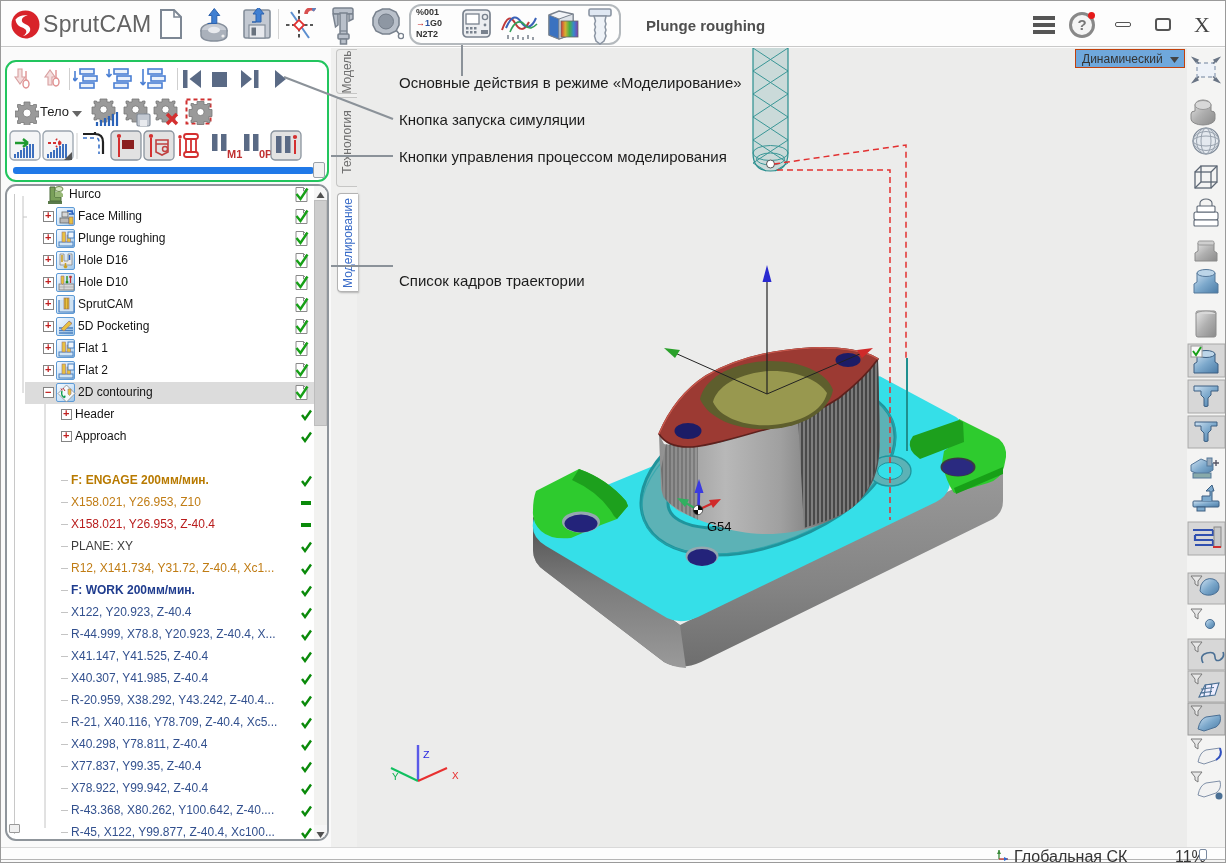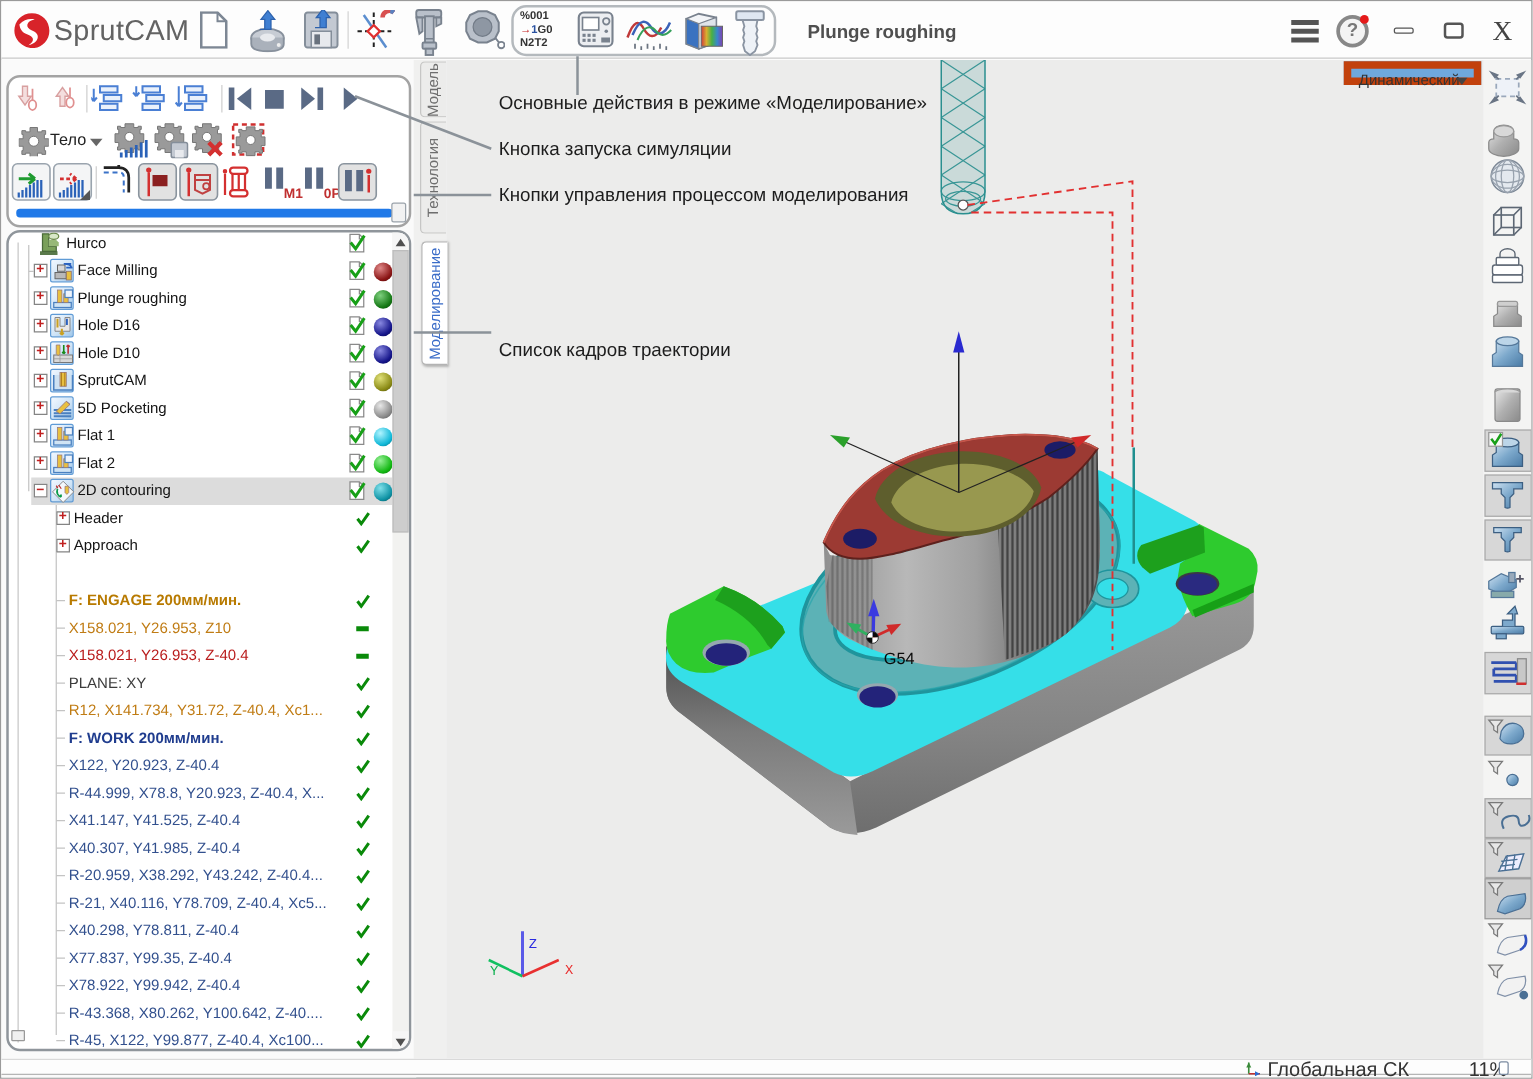--- a/index.html
+++ b/index.html
@@ -6,21 +6,21 @@
   html,body { width:1226px; height:863px; font-family:"Liberation Sans", sans-serif; }
   #win { position:absolute; top:0; left:0; width:1226px; height:863px; background:#fcfcfc; border:1px solid #9a9a9a; overflow:hidden; }
   .abs { position:absolute; }
   
   #topbar { position:absolute; top:0; left:0; width:1224px; height:46px; background:#fdfdfd; border-bottom:1px solid #c9c9c9; }
   #logotext { position:absolute; left:42px; top:10px; font-size:23px; color:#636363; letter-spacing:0.3px; }
   #apptitle { position:absolute; left:645px; top:14px; font-size:15px; font-weight:bold; color:#4f4f4f; }
   #grpbox { position:absolute; left:408px; top:3px; width:212px; height:41px; border:2px solid #b4b9bd; border-radius:12px; }
   
   #leftcol { position:absolute; top:47px; left:0; width:332px; height:816px; background:#fafafa; }
-  #toolbox { position:absolute; top:12px; left:4px; width:324px; height:122px; background:#fff; border:2px solid #a3a3a3; border-radius:11px; }
+  #toolbox { position:absolute; top:12px; left:4px; width:324px; height:122px; background:#fff; border:2px solid #22c55e; border-radius:11px; }
   #treebox { position:absolute; top:136px; left:4px; width:324px; height:657px; background:#fff; border:2px solid #8f959b; border-radius:11px; overflow:hidden; }
   
   .trow { position:absolute; left:0; width:305px; height:22px; }
   .trow .tx { position:absolute; top:3px; font-size:12px; color:#141414; white-space:nowrap; }
   .eb { position:absolute; top:5px; width:11px; height:11px; background:#fff; border:1px solid #848484; }
   .eb i { position:absolute; left:1px; top:-3px; font-style:normal; font-size:11px; font-weight:bold; color:#c02020; }
   .opic { position:absolute; left:33px; top:1px; width:19px; height:19px; border:1px solid #5f9bd6; border-radius:2px;
           background:linear-gradient(135deg,#f2f8ff 0%,#cfe4f7 55%,#9fc6e8 100%); }
   .ball { position:absolute; left:292px; top:4px; width:15px; height:15px; border-radius:50%; }
   
@@ -270,21 +270,21 @@
     <div id="treebox">
       <svg class="abs" style="left:0;top:0;" width="320" height="653" viewBox="0 0 320 653">
         <line x1="16" y1="10" x2="16" y2="207" stroke="#c4c4c4" stroke-width="1"></line>
         <line x1="16" y1="31" x2="20" y2="31" stroke="#c4c4c4" stroke-width="1"></line>
         <line x1="38" y1="218" x2="38" y2="642" stroke="#c4c4c4" stroke-width="1"></line>
       </svg>
       <div class="abs" style="left:7px;top:8px;width:1px;height:640px;background:#c8c8c8;"></div>
       <div class="abs" style="left:2px;top:638px;width:11px;height:9px;background:#f0f0f0;border:1px solid #999;border-radius:1px;"></div>
       <div class="abs" style="left:18px;top:196px;width:289px;height:22px;background:#dcdcdc;"></div>
 
-      <div id="trows" class="abs" style="left:0;top:-2px;width:308px;height:661px;">
+      <div id="trows" class="abs" style="left:16px;top:-2px;width:308px;height:661px;">
         <div class="trow" style="top:0;">
           <svg class="abs" style="left:23px;top:0;" width="20" height="21" viewBox="0 0 20 21">
               <path d="M2 17 L16 17 L16 20 L2 20 Z" fill="#5a7a4a"></path>
               <path d="M4 3 L9 3 L9 13 L15 13 L15 17 L4 17 Z" fill="#7aa05a" stroke="#4a6a3a" stroke-width="1"></path>
               <path d="M9 8 L15 8 L17 10 L17 13 L9 13 Z" fill="#97b877"></path>
               <ellipse cx="13" cy="5" rx="4" ry="2.5" fill="#d8e8c8" stroke="#6a8a4a"></ellipse>
             </svg>
           <div class="tx" style="left:46px;">Hurco</div>
           <svg class="abs" style="left:270px;top:2px;" width="17" height="17">
               <path d="M3 1.5 L10.5 1.5 L14 5 L14 15.5 L3 15.5 Z" fill="#fff" stroke="#8a8a8a" stroke-width="1"></path>
@@ -724,21 +724,21 @@
         <text x="391" y="779" font-size="11" fill="#10b050" font-family="Liberation Mono, monospace">Y</text>
         <text x="451" y="778" font-size="11" fill="#e83030" font-family="Liberation Mono, monospace">X</text>
       </g>
     </svg>
 
     <div class="note" style="left:42px;top:26px;">Основные действия в режиме «Моделирование»</div>
     <div class="note" style="left:42px;top:63px;">Кнопка запуска симуляции</div>
     <div class="note" style="left:42px;top:100px;">Кнопки управления процессом моделирования</div>
     <div class="note" style="left:42px;top:224px;">Список кадров траектории</div>
 
-    <div class="abs" style="left:718px;top:1px;width:110px;height:19px;background:#6fa8dc;border:6px solid #c2410c;">
+    <div class="abs" style="left:718px;top:1px;width:110px;height:19px;background:#6fa8dc;border:1px solid #c2410c;">
       <span style="position:absolute;left:6px;top:2px;font-size:12px;color:#333;">Динамический</span>
       <svg class="abs" style="right:4px;top:7px;" width="10" height="7">
           <path d="M0 0 L9 0 L4.5 6 Z" fill="#444"></path>
         </svg>
     </div>
   </div>
   <div class="cline" style="left:460px;top:44px;width:2px;height:31px;z-index:20;"></div>
   <svg class="abs" style="left:276px;top:73px;z-index:20;" width="120" height="50">
       <line x1="7" y1="3" x2="116" y2="45" stroke="#8b9299" stroke-width="2"></line>
     </svg>

